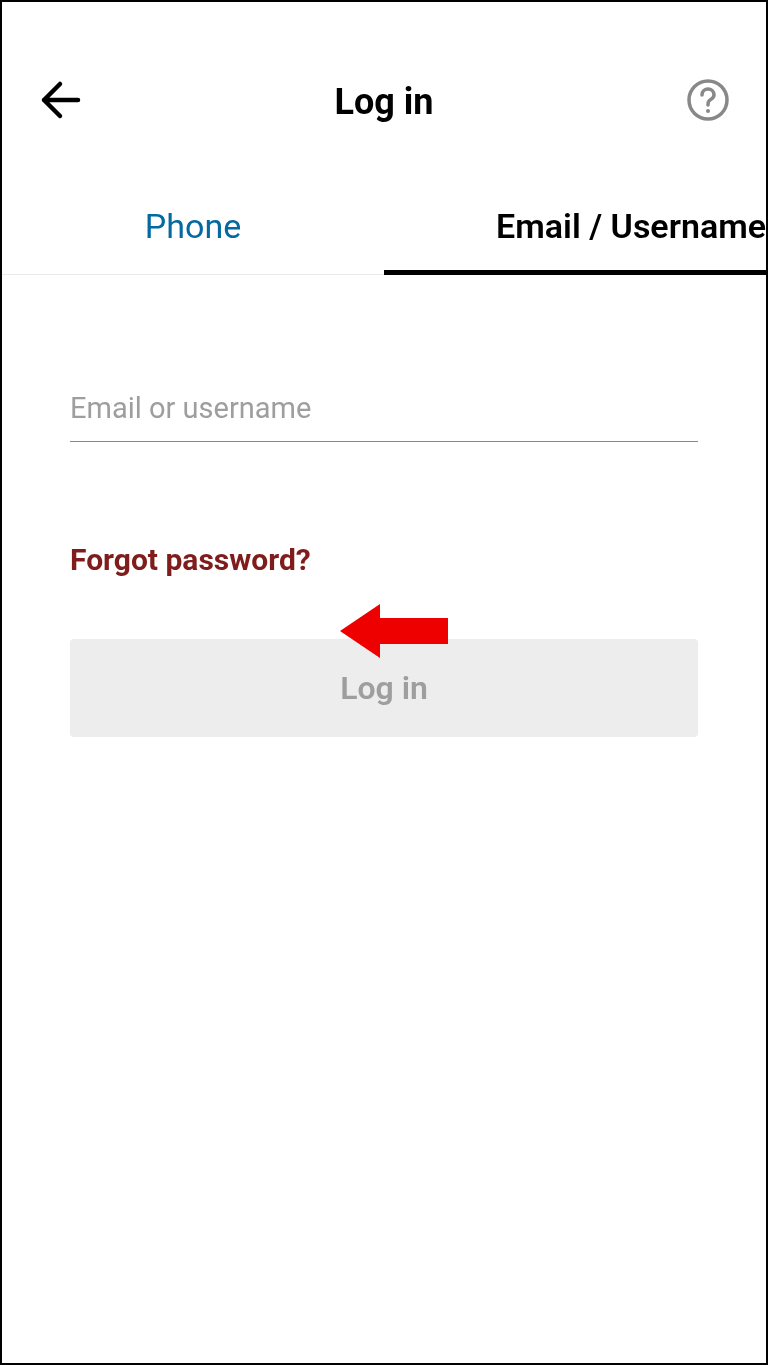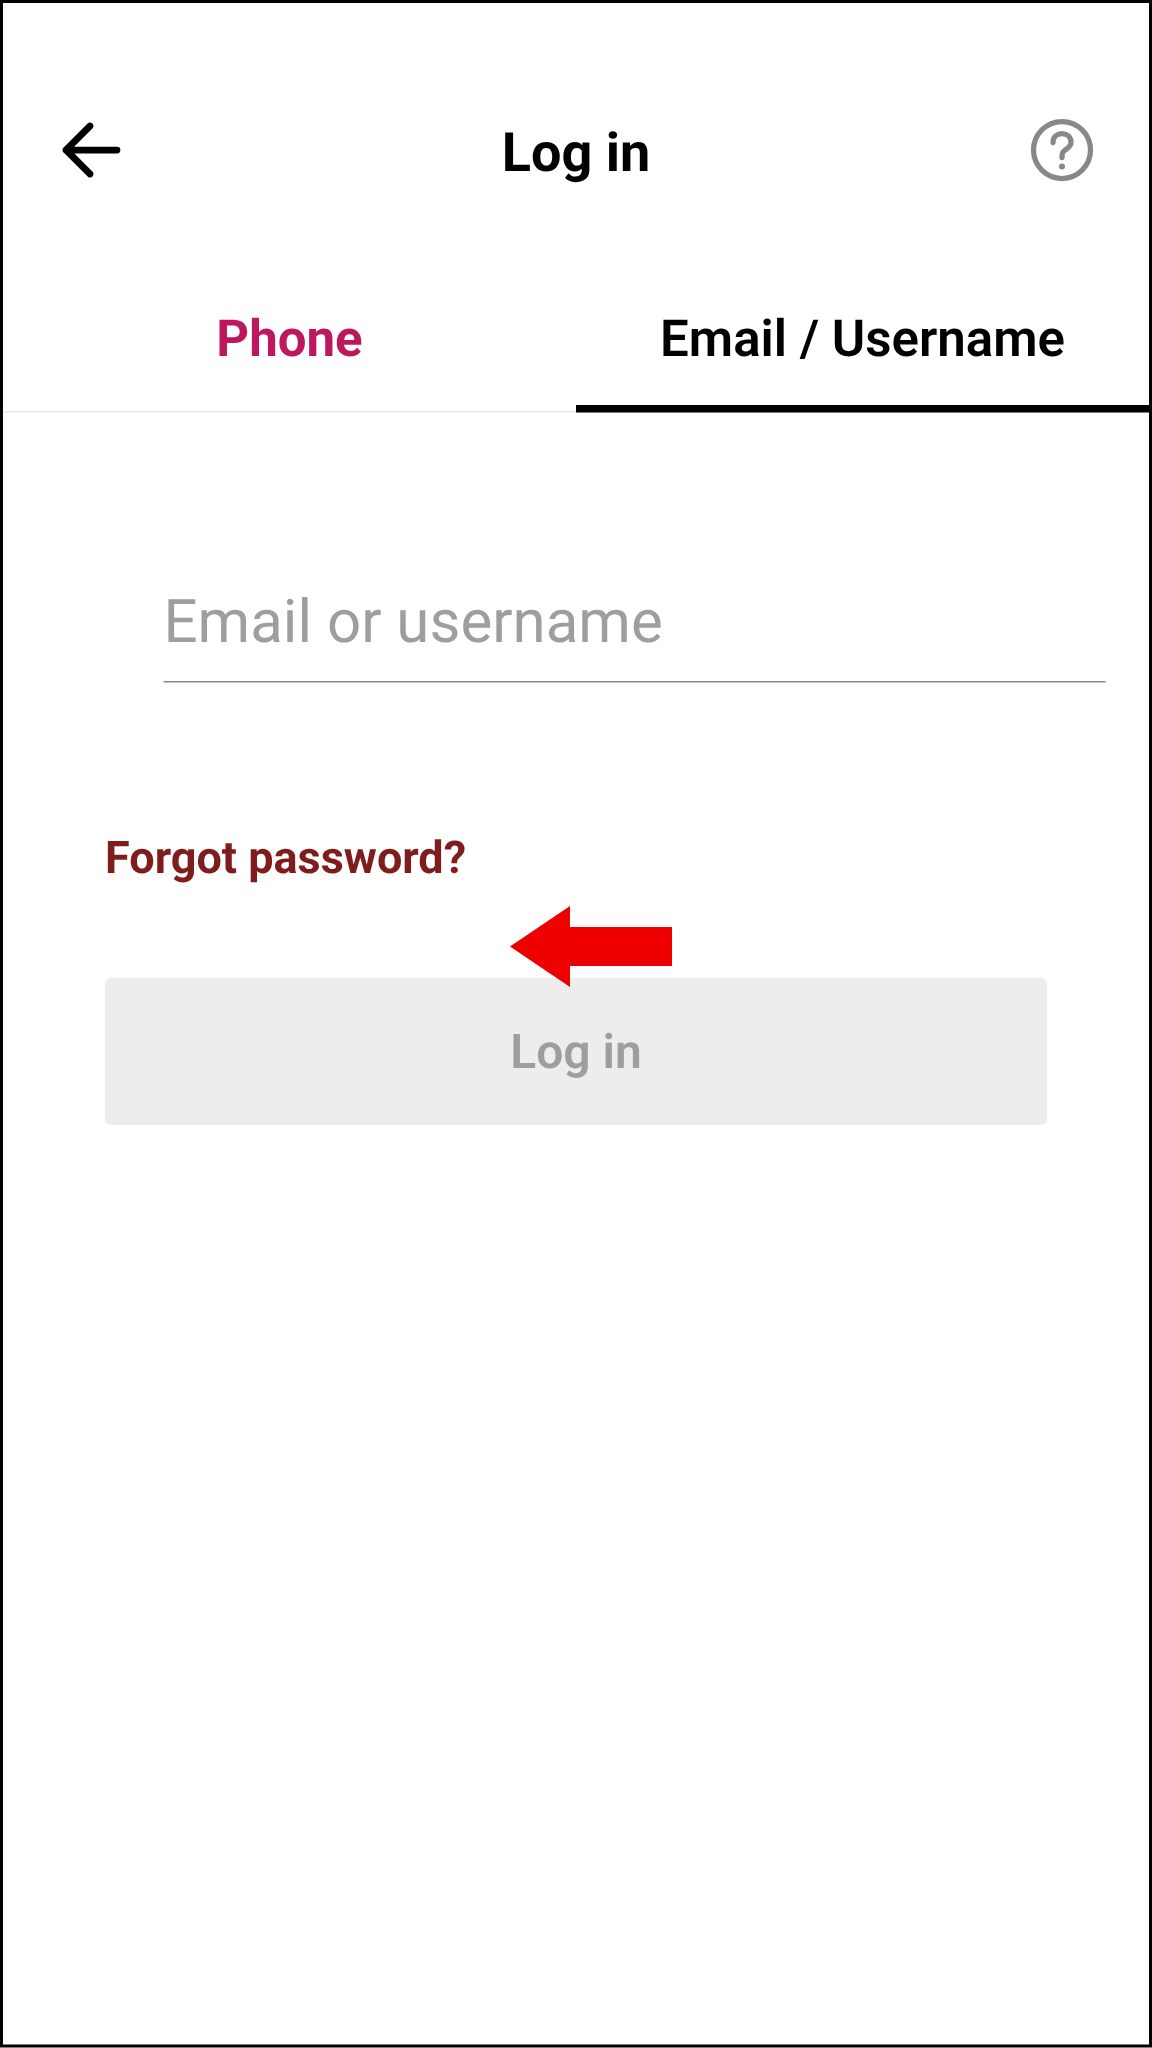--- a/index.html
+++ b/index.html
@@ -38,51 +38,51 @@
     .tabs {
       display: flex;
       border-bottom: 1px solid #eaeaea;
       margin-top: 20px;
     }
     .tab {
       flex: 1;
       text-align: center;
       padding: 20px 0 28px 0;
       font-size: 34px;
-      font-weight: 700;
-      color: #be185d;
+      font-weight: 400;
+      color: #0369a1;
       cursor: pointer;
       position: relative;
     }
     .tab.active {
       color: #000;
       font-weight: 600;
+      text-align: right;
     }
     .tab.active::after {
       content: "";
       position: absolute;
       bottom: -1px;
       left: 0;
       right: 0;
       height: 5px;
       background: #000;
     }
     .form-container {
       padding: 100px 68px 0 68px;
     }
     .input-field {
       width: 100%;
       border: none;
       border-bottom: 1px solid #888;
       padding: 16px 0;
-      font-size: 40px;
+      font-size: 29px;
       outline: none;
       background: transparent;
       color: #000;
-      margin-left: 39px;
     }
     .input-field::placeholder {
       color: #9e9e9e;
       font-weight: 400;
     }
     .input-group {
       margin-bottom: 100px;
     }
     .input-group:last-of-type {
       margin-bottom: 46px;

